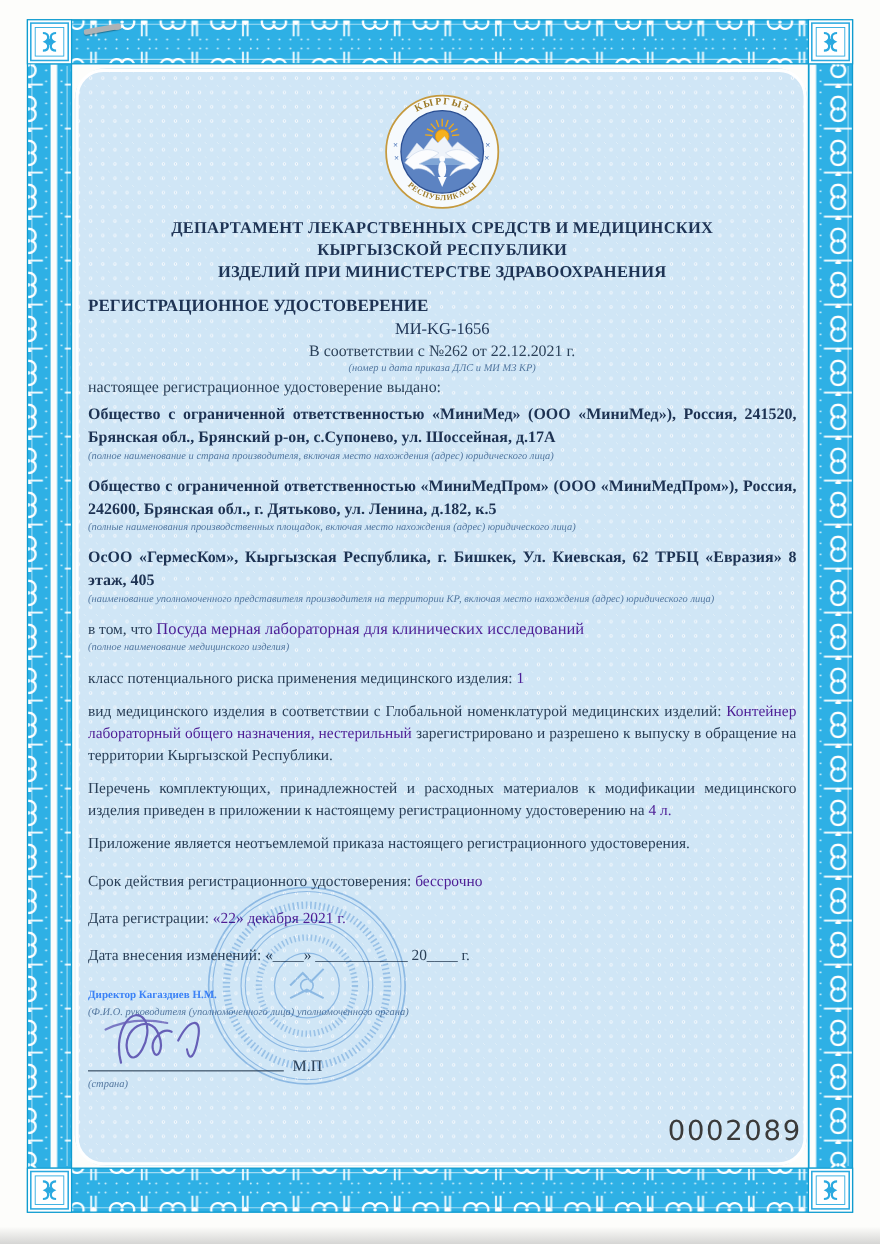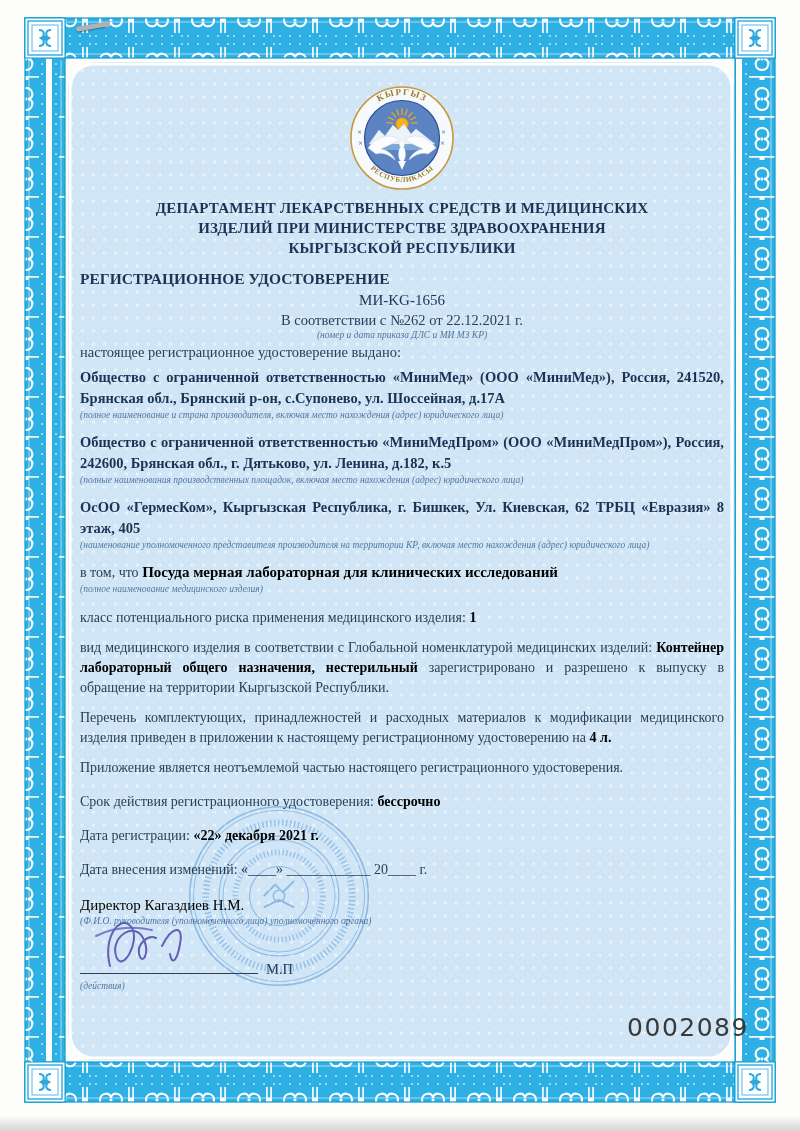--- a/index.html
+++ b/index.html
@@ -16,30 +16,30 @@
         color:#1e3354;letter-spacing:.2px;}
   .doc-type{margin-top:11px;text-align:left;font-weight:bold;font-size:15.5px;line-height:19px;color:#1e3354;}
   .cert-number{margin-top:3px;text-align:center;font-weight:normal;font-size:15px;line-height:18px;color:#1e3354;}
   .order-line{margin-top:2px;text-align:center;font-size:14.5px;line-height:18px;}
   .note{font-style:italic;font-size:9.5px;line-height:13px;color:#53779f;}
   .c{text-align:center;}
   .issued{font-size:14.5px;line-height:20px;}
   .p{margin:8px 0 0;font-size:14px;line-height:20px;text-align:justify;text-align-last:left;}
   .pb{margin:5px 0 0;font-weight:bold;font-size:14.5px;line-height:21px;color:#1d3252;
       text-align:justify;text-align-last:left;}
-  .b{font-weight:bold;color:#000000;}
+  .b{font-weight:normal;color:#4c1d95;}
   .mt10{margin-top:10px;} .mt12{margin-top:12px;} .mt14{margin-top:14px;}
   .sig-block{position:relative;margin-top:15px;}
-  .director{font-weight:normal;font-size:15px;line-height:20px;color:#000000;}
+  .director{font-weight:bold;font-size:10px;line-height:20px;color:#3b82f6;}
   .sig-row{position:relative;margin-top:30px;font-size:14.5px;height:22px;}
   .sig-line{display:inline-block;width:178px;height:15px;border-bottom:1.4px solid #2b4058;}
   .mp{margin-left:8px;}
   .sig-ink{position:absolute;left:12px;top:-52px;}
   .stamp{position:absolute;left:104px;top:-94px;mix-blend-mode:multiply;opacity:.85;}
-  .serial{position:absolute;left:618px;top:1013px;width:140px;text-align:center;
+  .serial{position:absolute;left:598px;top:1013px;width:140px;text-align:center;
       font-family:"DejaVu Sans","Liberation Sans",sans-serif;font-size:25px;letter-spacing:1.5px;color:#3a3a3a;}
 </style>
 </head>
 <body>
 
 <div class="page">
 
   <svg class="frame" width="800" height="1131">
     <defs>
       <pattern id="orn" width="46" height="40" patternUnits="userSpaceOnUse">
@@ -171,22 +171,22 @@
         <path d="M20,64 C29,52 41,49 51,55 C47,59 39,62 33,65 C39,66 45,70 47,76 C40,70 34,68 28,70 Z" fill="#fbfcfe" stroke="#c3d2e8" stroke-width=".5"></path>
         <path d="M88,64 C79,52 67,49 57,55 C61,59 69,62 75,65 C69,66 63,70 61,76 C68,70 74,68 80,70 Z" fill="#fbfcfe" stroke="#c3d2e8" stroke-width=".5"></path>
         <ellipse cx="54" cy="70" rx="3.6" ry="7.5" fill="#fbfcfe"></ellipse>
         <circle cx="54" cy="60.5" r="2.6" fill="#fbfcfe"></circle>
         <path d="M50,77 L54,86 L58,77 Z" fill="#fbfcfe"></path>
       </g>
     </svg>
 
     <div class="authority">
       <div>ДЕПАРТАМЕНТ ЛЕКАРСТВЕННЫХ СРЕДСТВ И МЕДИЦИНСКИХ</div>
+      <div>КЫРГЫЗСКОЙ РЕСПУБЛИКИ</div>
       <div>ИЗДЕЛИЙ ПРИ МИНИСТЕРСТВЕ ЗДРАВООХРАНЕНИЯ</div>
-      <div>КЫРГЫЗСКОЙ РЕСПУБЛИКИ</div>
     </div>
 
     <div class="doc-type">РЕГИСТРАЦИОННОЕ УДОСТОВЕРЕНИЕ</div>
     <div class="cert-number">МИ-KG-1656</div>
     <div class="order-line">В соответствии с №262 от 22.12.2021 г.</div>
     <div class="note c">(номер и дата приказа ДЛС и МИ МЗ КР)</div>
 
     <div class="issued">настоящее регистрационное удостоверение выдано:</div>
 
     <p class="pb">Общество с ограниченной ответственностью «МиниМед» (ООО «МиниМед»), Россия, 241520, Брянская обл., Брянский р-он, с.Супонево, ул. Шоссейная, д.17А</p>
@@ -200,21 +200,21 @@
 
     <p class="p mt10"><span>в том, что </span><span class="b" style="font-size:15px">Посуда мерная лабораторная для клинических исследований</span></p>
     <div class="note">(полное наименование медицинского изделия)</div>
 
     <p class="p mt12"><span>класс потенциального риска применения медицинского изделия: </span><span class="b">1</span></p>
 
     <p class="p mt10"><span>вид медицинского изделия в соответствии с Глобальной номенклатурой медицинских изделий: </span><span class="b">Контейнер лабораторный общего назначения, нестерильный</span><span> зарегистрировано и разрешено к выпуску в обращение на территории Кыргызской Республики.</span></p>
 
     <p class="p mt10"><span>Перечень комплектующих, принадлежностей и расходных материалов к модификации медицинского изделия приведен в приложении к настоящему регистрационному удостоверению на </span><span class="b">4 л.</span></p>
 
-    <p class="p mt10">Приложение является неотъемлемой частью настоящего регистрационного удостоверения.</p>
+    <p class="p mt10">Приложение является неотъемлемой приказа настоящего регистрационного удостоверения.</p>
 
     <p class="p mt14"><span>Срок действия регистрационного удостоверения: </span><span class="b">бессрочно</span></p>
 
     <p class="p mt14"><span>Дата регистрации: </span><span class="b">«22» декабря 2021 г.</span></p>
 
     <p class="p mt14">Дата внесения изменений: «____» ____________ 20____ г.</p>
 
     <div class="sig-block">
 
       <svg class="stamp" width="190" height="190" viewBox="0 0 200 200">
@@ -238,20 +238,20 @@
         
         <svg class="sig-ink" width="150" height="78" viewBox="0 0 150 78">
           <g fill="none" stroke="#5a50b0" stroke-width="2" stroke-linecap="round" opacity=".9">
             <path d="M18,60 C10,30 30,6 40,22 C48,36 30,68 24,50 C18,30 44,14 52,34 C58,48 50,60 47,48 C45,38 56,28 64,32"></path>
             <path d="M70,40 C80,20 92,18 88,38 C85,55 80,60 78,48"></path>
             <path d="M4,30 C20,22 40,20 60,24" opacity=".8"></path>
           </g>
         </svg>
         <span class="sig-line"></span><span class="mp">М.П</span>
       </div>
-      <div class="note">(действия)</div>
+      <div class="note">(страна)</div>
     </div>
 
   </div>
 
   <div class="serial">0002089</div>
 
 </div>
 
 </body></html>

